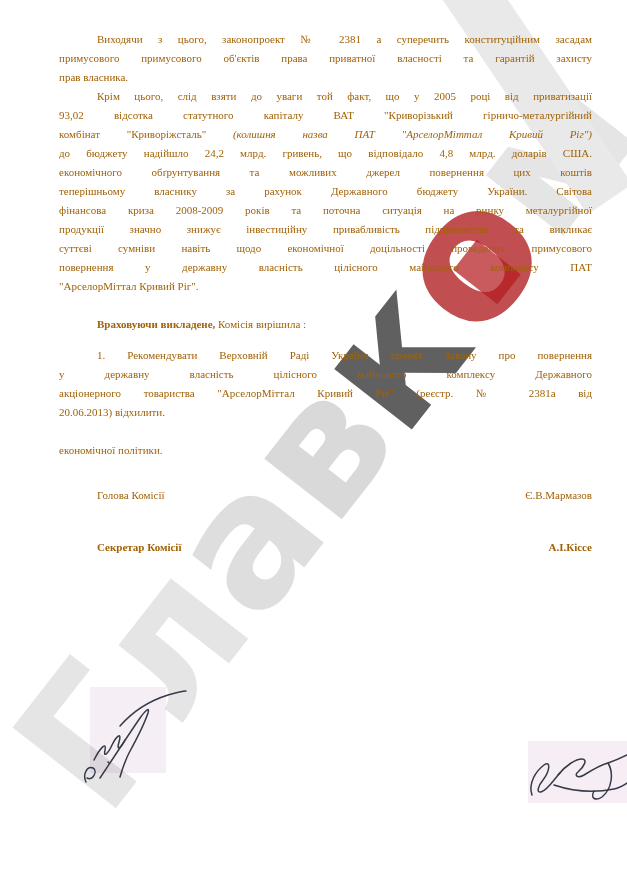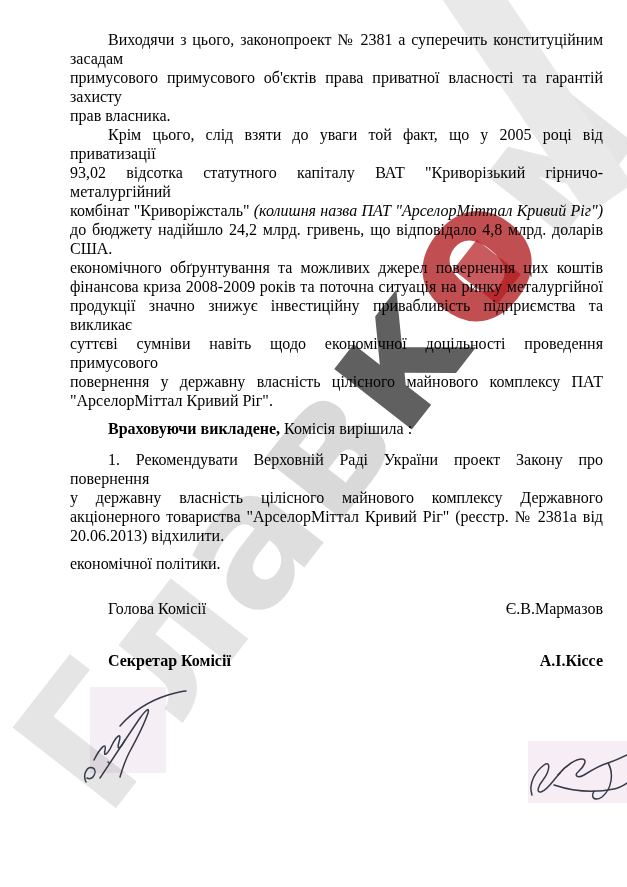--- a/index.html
+++ b/index.html
@@ -30,25 +30,25 @@
     position:absolute;left:499px;top:-75px;width:54px;height:300px;
     transform:rotate(-34deg);
   }
   .wm-redfrag{
     position:absolute;left:468px;top:244px;width:38px;height:56px;
     transform:rotate(-52deg);
   }
 
   
   .content{
-    position:absolute;left:70px;top:30px;width:533px;z-index:2;
-    color:#000000;font-size:16px;line-height:19px;
+    position:absolute;left:59px;top:30px;width:533px;z-index:2;
+    color:#a16207;font-size:11px;line-height:19px;
   }
   .para{margin:0;}
-  .para.gap1{margin-top:9px;}
+  .para.gap1{margin-top:19px;}
   .para.gap2{margin-top:12px;}
   .line{text-align:justify;}
   .line.j{text-align-last:justify;}
   .line.ind{text-indent:38px;}
   .seg.i{font-style:italic;}
   .seg.b{font-weight:bold;}
 
   .sigrow{display:flex;justify-content:space-between;padding-left:38px;align-items:flex-end;}
   .sigrow.first{margin-top:26px;}
   .sigrow.second{margin-top:33px;font-weight:bold;}
@@ -87,20 +87,21 @@
           <div class="line j ind"><span class="seg">Виходячи з цього, законопроект № 2381 а суперечить конституційним засадам</span></div>
           <div class="line j"><span class="seg">примусового примусового об'єктів права приватної власності та гарантій захисту</span></div>
           <div class="line"><span class="seg">прав власника.</span></div>
         </div>
         <div class="para">
           <div class="line j ind"><span class="seg">Крім цього, слід взяти до уваги той факт, що у 2005 році від приватизації</span></div>
           <div class="line j"><span class="seg">93,02 відсотка статутного капіталу ВАТ "Криворізький гірничо-металургійний</span></div>
           <div class="line j"><span class="seg">комбінат "Криворіжсталь" </span><span class="seg i">(колишня назва ПАТ "АрселорМіттал Кривий Ріг")</span></div>
           <div class="line j"><span class="seg">до бюджету надійшло 24,2 млрд. гривень, що відповідало 4,8 млрд. доларів США.</span></div>
           <div class="line j"><span class="seg">економічного обґрунтування та можливих джерел повернення цих коштів</span></div>
+          <div class="line j"><span class="seg">теперішньому власнику за рахунок Державного бюджету України. Світова</span></div>
           <div class="line j"><span class="seg">фінансова криза 2008-2009 років та поточна ситуація на ринку металургійної</span></div>
           <div class="line j"><span class="seg">продукції значно знижує інвестиційну привабливість підприємства та викликає</span></div>
           <div class="line j"><span class="seg">суттєві сумніви навіть щодо економічної доцільності проведення примусового</span></div>
           <div class="line j"><span class="seg">повернення у державну власність цілісного майнового комплексу ПАТ</span></div>
           <div class="line"><span class="seg">"АрселорМіттал Кривий Ріг".</span></div>
         </div>
         <div class="para gap1">
           <div class="line ind"><span class="seg b">Враховуючи викладене,</span><span class="seg"> Комісія вирішила :</span></div>
         </div>
         <div class="para gap2">

